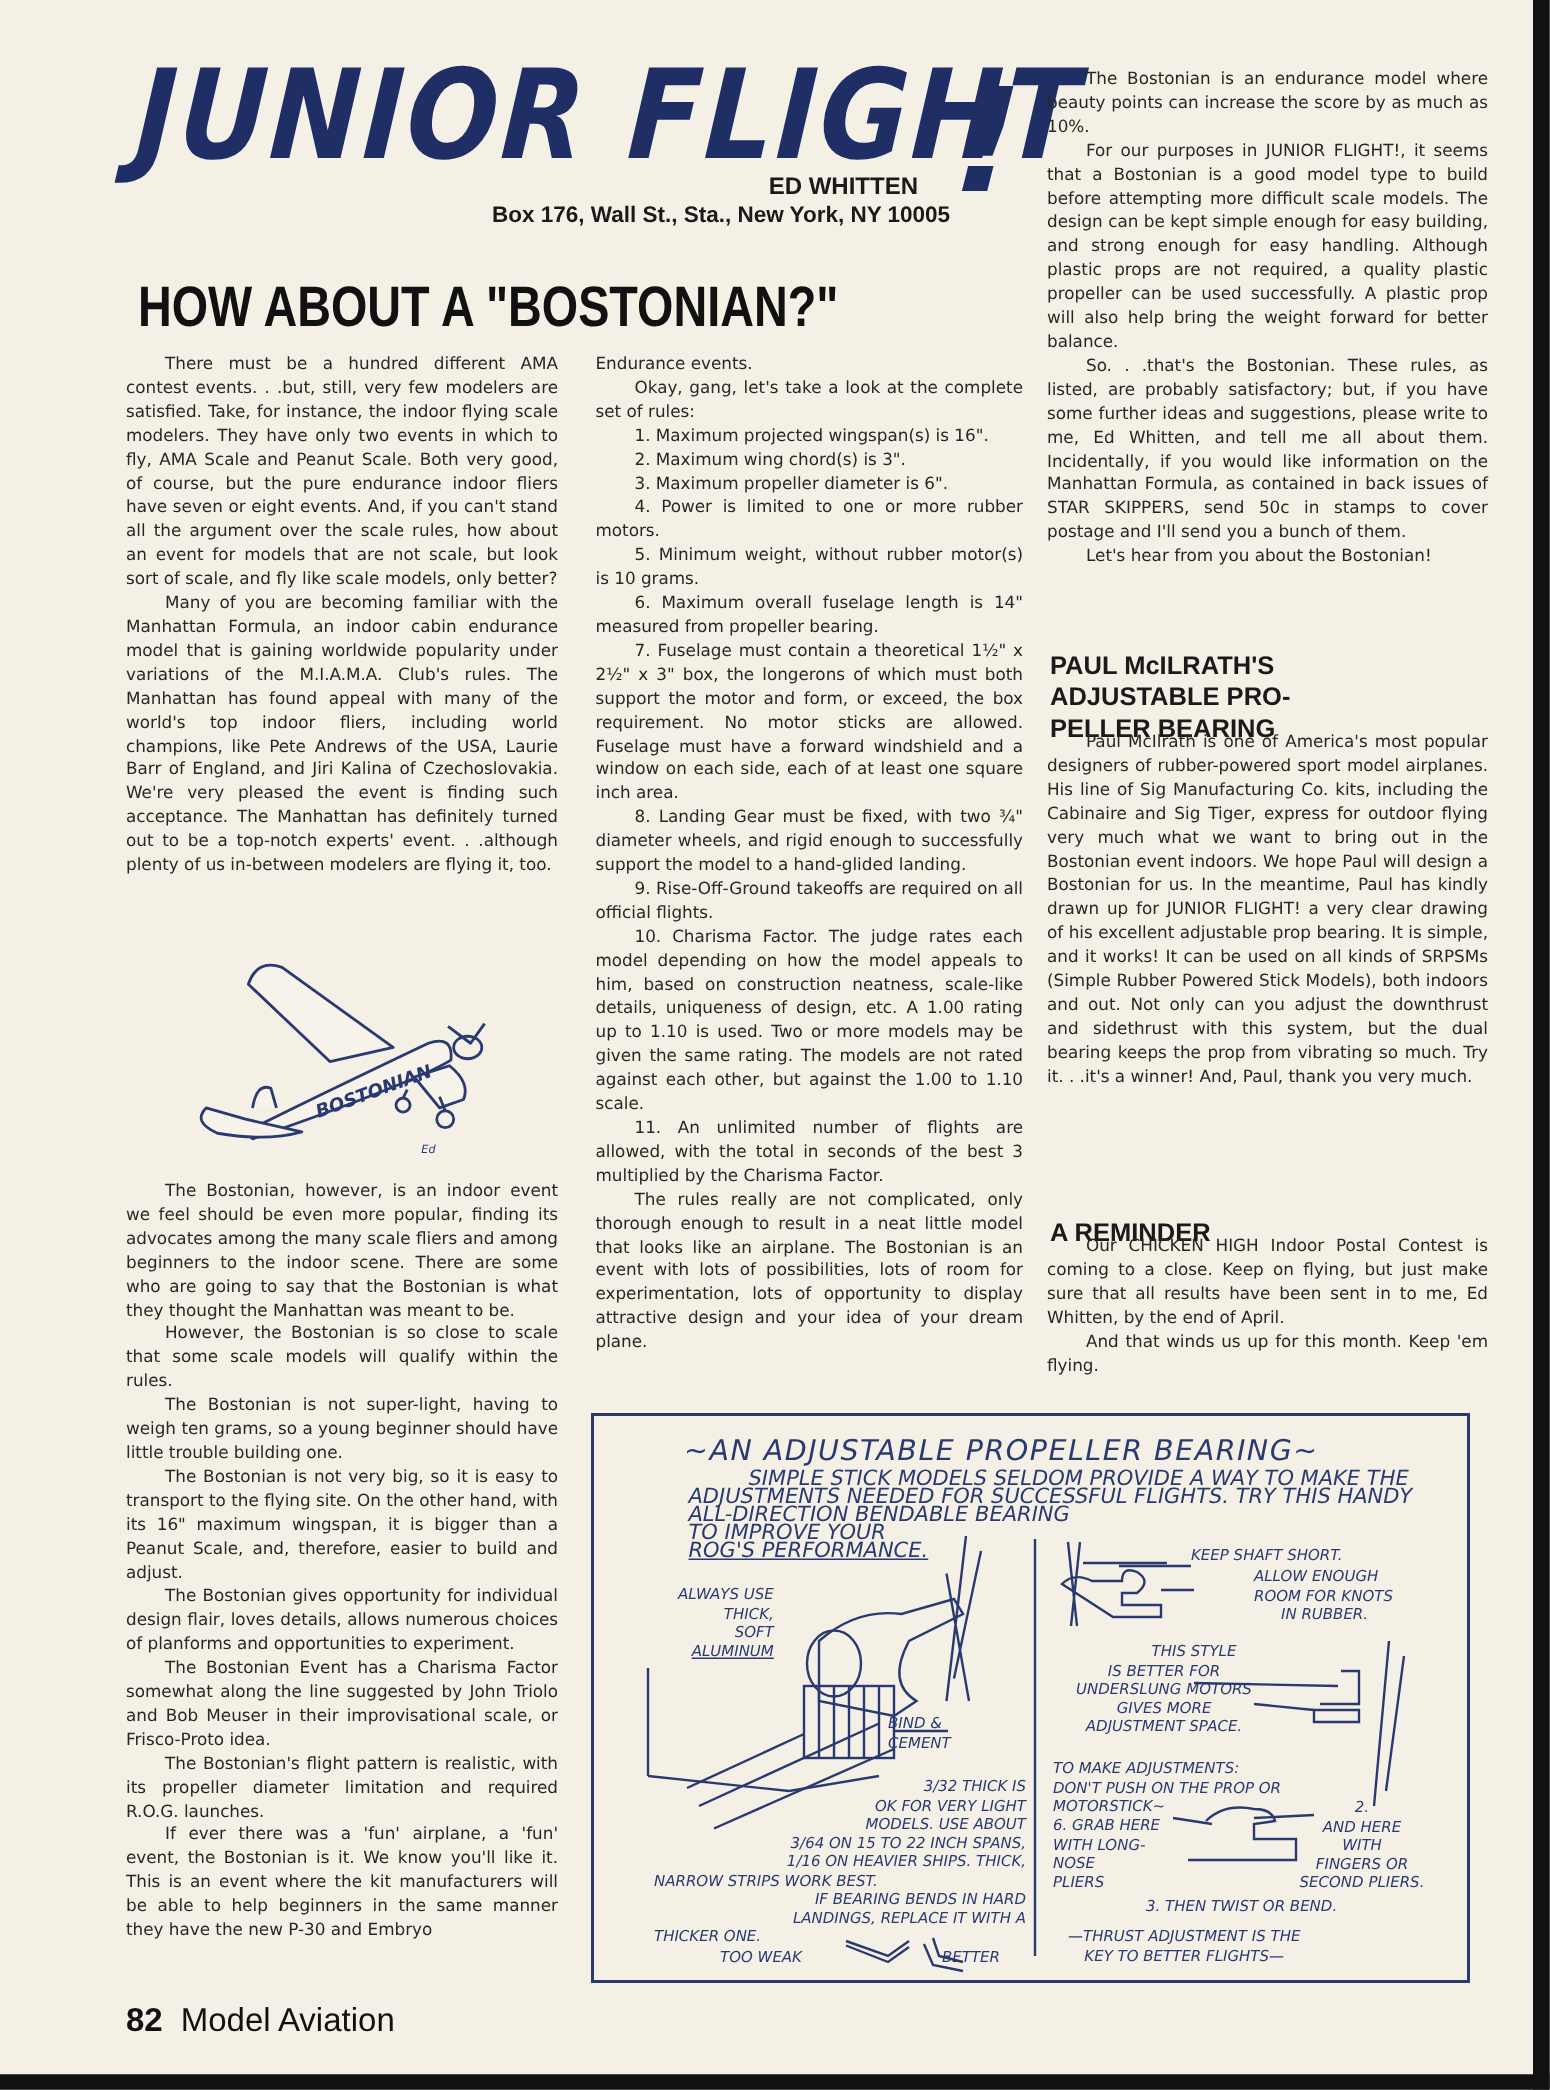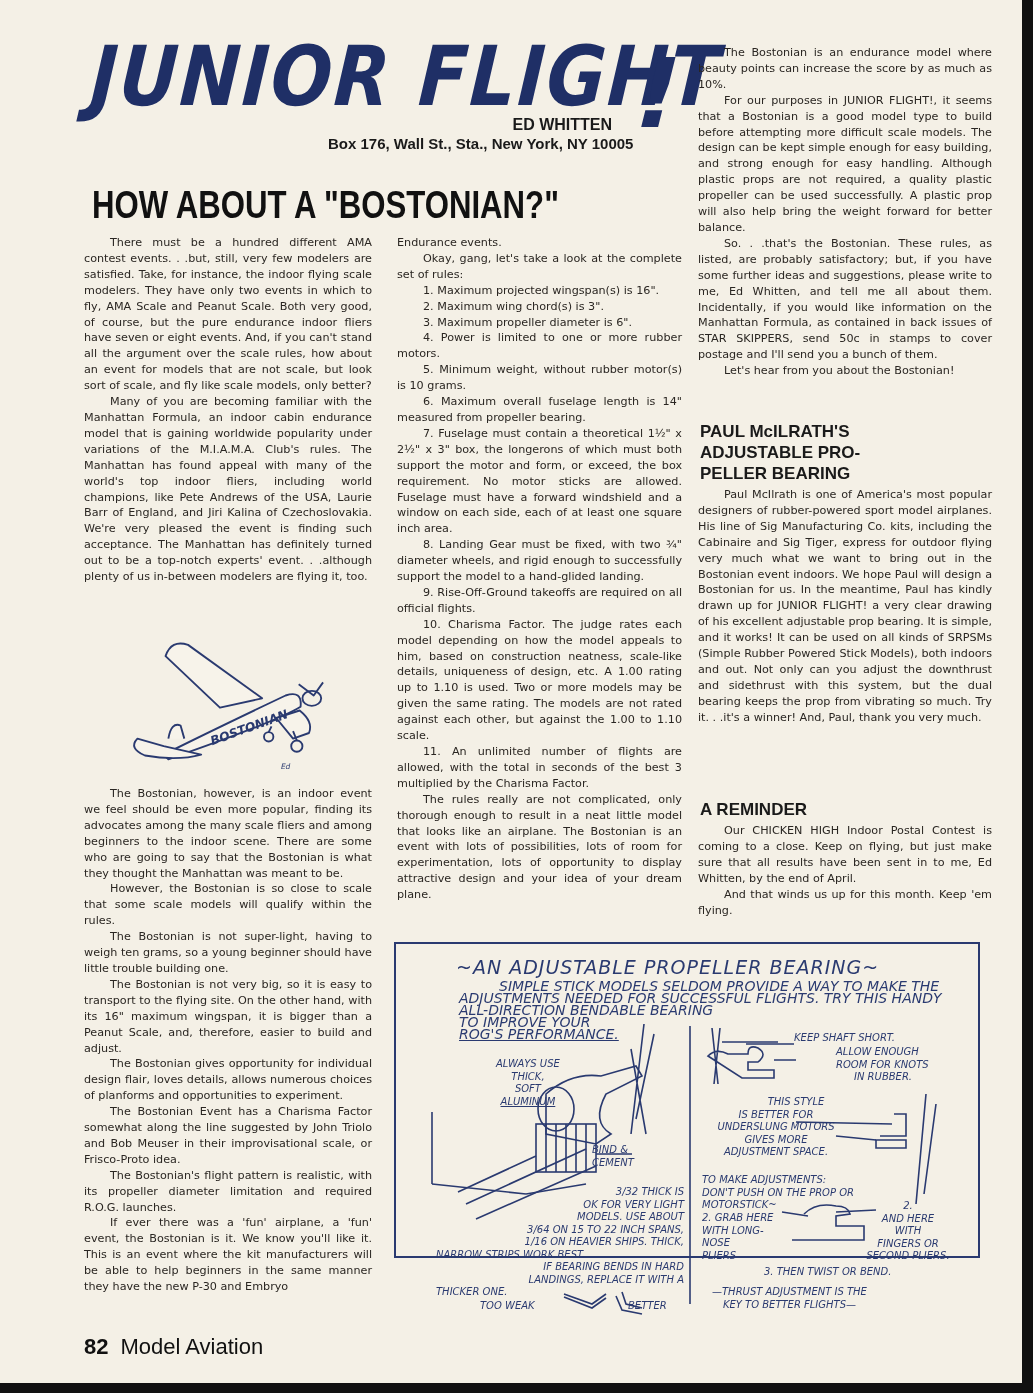--- a/index.html
+++ b/index.html
@@ -12,27 +12,27 @@
   .byline { position:absolute; right:410px; top:116px; font-family:"Liberation Sans", sans-serif; font-weight:bold; font-size:16px; color:#1a1a1a; text-align:right; }
   .address { position:absolute; left:328px; top:135px; font-family:"Liberation Sans", sans-serif; font-weight:bold; font-size:15px; color:#1a1a1a; white-space:nowrap; }
   .headline { position:absolute; left:92px; top:184px; font-family:"Liberation Sans", sans-serif; font-weight:bold; font-size:38px; color:#111; transform:scaleX(0.82); transform-origin:left top; white-space:nowrap; letter-spacing:0px; }
   .col { position:absolute; font-family:"DejaVu Sans", sans-serif; font-size:11.2px; line-height:15.9px; color:#2a2622; text-align:justify; }
   .col p { margin:0; text-indent:26px; }
   .col p.noindent { text-indent:0; }
   .c1 { left:84px; top:235px; width:288px; }
   .c1b { left:84px; top:786px; width:288px; }
   .c2 { left:397px; top:235px; width:285px; }
   .c3 { left:698px; top:45px; width:294px; }
-  .subhead { position:absolute; font-family:"Liberation Sans", sans-serif; font-weight:bold; font-size:17px; line-height:21px; color:#1a1a1a; }
+  .subhead { position:absolute; font-family:"Liberation Sans", sans-serif; font-weight:bold; font-size:17px; line-height:21px; color:#1a1a1a;margin-top:12px; }
   .sh1 { left:700px; top:421px; width:200px; }
   .c3b { left:698px; top:487px; width:294px; }
   .sh2 { left:700px; top:799px; }
   .c3c { left:698px; top:823px; width:294px; }
   .plane { position:absolute; left:124px; top:628px; width:220px; height:150px; }
-  .diagram { position:absolute; left:394px; top:942px; width:586px; height:316px; border:2px solid #2a3a70; box-sizing:border-box; }
+  .diagram { position:absolute; left:394px; top:942px; width:586px; height:380px; border:2px solid #2a3a70; box-sizing:border-box; }
   .hand { font-family:"DejaVu Sans", sans-serif; font-style:italic; color:#2a3a70; position:absolute; white-space:nowrap; }
   .d-title { left:60px; top:12px; font-size:19px; letter-spacing:1px; }
   .d-intro { left:44px; top:36px; font-size:14px; line-height:12px;margin-left:19px; }
   .d-small { font-size:10px; line-height:12.5px; }
   .footer { position:absolute; left:84px; top:1334px; font-family:"Liberation Sans", sans-serif; font-size:22px; color:#111; }
   .footer .pg { font-weight:bold; margin-right:12px; }
 </style>
 </head>
 <body>
 
@@ -120,21 +120,21 @@
   <div class="diagram">
     <div class="hand d-title">~AN ADJUSTABLE PROPELLER BEARING~</div>
     <div class="hand d-intro">
       <div style="padding-left:40px">SIMPLE STICK MODELS SELDOM PROVIDE A WAY TO MAKE THE</div>
       <div>ADJUSTMENTS NEEDED FOR SUCCESSFUL FLIGHTS. TRY THIS HANDY</div>
       <div>ALL-DIRECTION BENDABLE BEARING</div>
       <div>TO IMPROVE YOUR</div>
       <div style="text-decoration:underline">ROG'S PERFORMANCE.</div>
     </div>
 
-    <div class="hand d-small" style="left:56px; top:114px; text-align:center;margin-left:44px;">
+    <div class="hand d-small" style="left:56px; top:114px; text-align:right;">
       <div>ALWAYS USE</div>
       <div>THICK,</div>
       <div>SOFT</div>
       <div style="text-decoration:underline">ALUMINUM</div>
     </div>
 
     <svg style="position:absolute; left:0; top:0;" width="582" height="376">
       <g fill="none" stroke="#2a3a70" stroke-width="1.6">
         <line x1="294" y1="82" x2="294" y2="360"></line>
         <path d="M150 150 Q175 128 205 132 L240 122 L246 132 L210 150 Q195 178 215 190 L200 200 L150 190 Z"></path>
@@ -189,21 +189,21 @@
       <div>GIVES MORE</div>
       <div>ADJUSTMENT SPACE.</div>
     </div>
 
     <div class="hand d-small" style="left:306px; top:230px;">
       <div>TO MAKE ADJUSTMENTS:</div>
       <div>DON'T PUSH ON THE PROP OR</div>
       <div>MOTORSTICK~</div>
     </div>
     <div class="hand d-small" style="left:306px; top:268px;">
-      <div>2. GRAB HERE</div>
+      <div>6. GRAB HERE</div>
       <div>WITH LONG-</div>
       <div>NOSE</div>
       <div>PLIERS</div>
     </div>
     <div class="hand d-small" style="left:452px; top:256px; text-align:center; width:120px;">
       <div>2.</div>
       <div>AND HERE</div>
       <div>WITH</div>
       <div>FINGERS OR</div>
       <div>SECOND PLIERS.</div>

